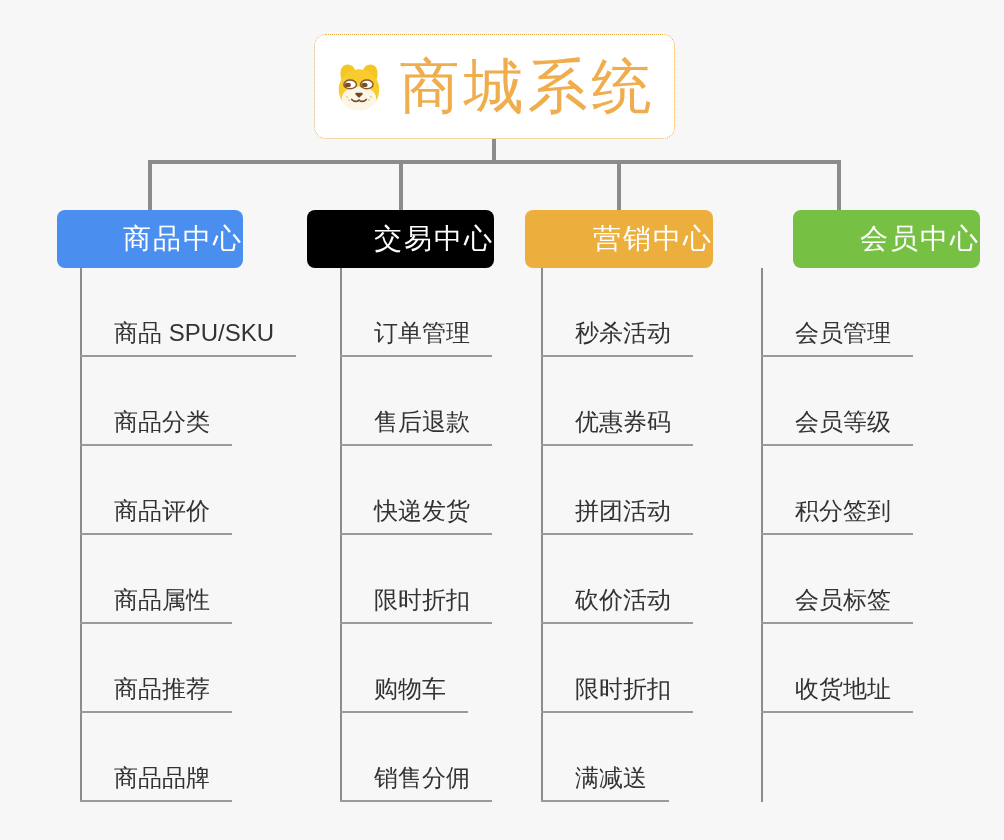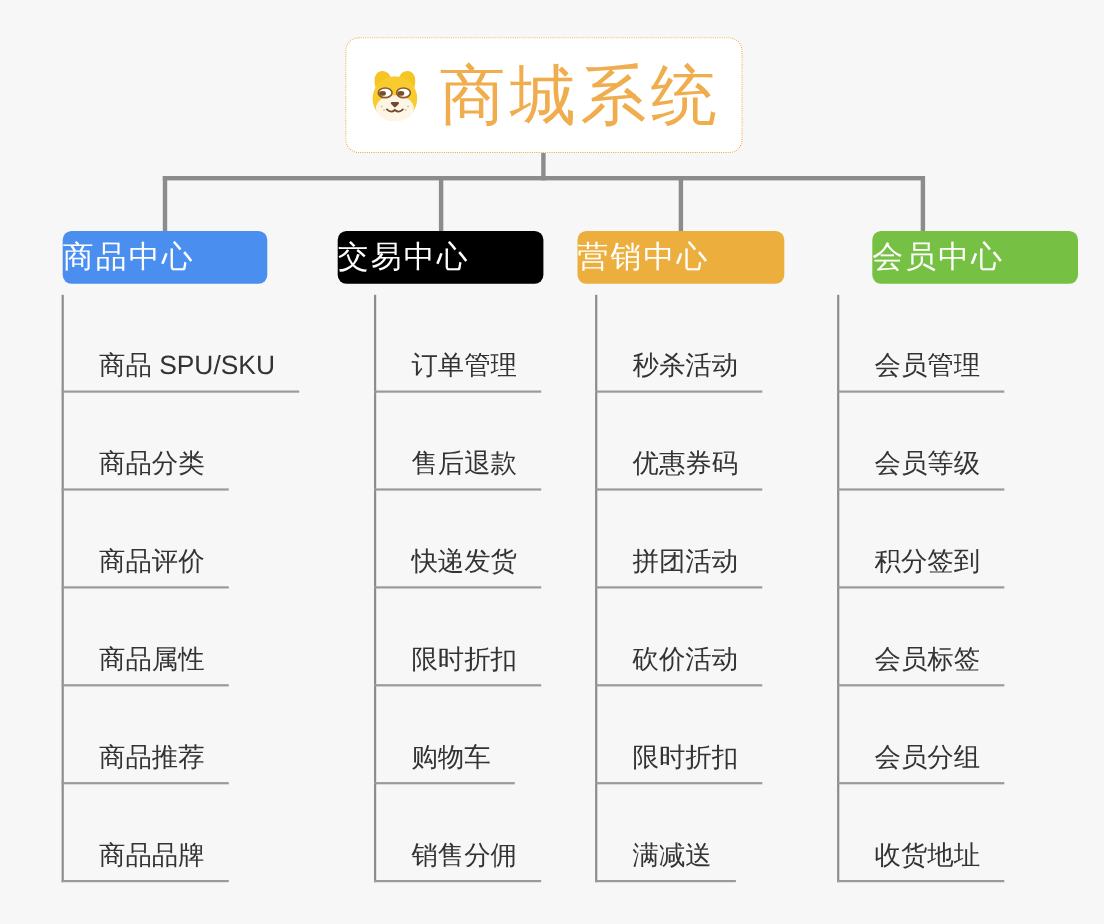--- a/index.html
+++ b/index.html
@@ -25,22 +25,22 @@
     display:flex;align-items:center;justify-content:center;gap:16px;
   }
   .root-title{
     font-size:60px;letter-spacing:4px;line-height:1;
     color:var(--root-title,#f0ad4e);white-space:nowrap;
   }
   .dog{width:50px;height:50px;flex:0 0 auto}
 
   
   .branch-box{
-    position:absolute;top:210px;height:48px;border-radius:8px;
-    display:flex;align-items:center;justify-content:flex-start;
+    position:absolute;top:210px;height:58px;border-radius:8px;
+    display:flex;align-items:center;justify-content:flex-end;
   }
   .branch-label{
     color:#ffffff;font-size:28px;letter-spacing:2px;white-space:nowrap;
   }
 
   
   .children{position:absolute;top:268px}
   .spine{position:absolute;left:0;top:0;width:2px;background:var(--conn,#8c8c8c)}
   .child-item{
     position:relative;height:89px;box-sizing:border-box;
@@ -87,21 +87,21 @@
       <circle cx="33.5" cy="36.5" r="0.9" fill="#e3c98f"></circle>
     </svg>
     <span class="root-title">商城系统</span>
   </div>
 
 <div class="conn drop" style="left: 148px;"></div>
     <div class="branch">
     <div class="branch-box" style="left: 57px; width: 186px; background: rgb(74, 142, 240);">
       <span class="branch-label">商品中心</span>
     </div>
-    <div class="children" style="left: 56px;">
+    <div class="children" style="left: 80px;">
         <div class="spine" style="height: 534px;"></div>
         <div class="child-item">
           <span class="child-label">商品 SPU/SKU</span>
         </div>
         <div class="child-item">
           <span class="child-label">商品分类</span>
         </div>
         <div class="child-item">
           <span class="child-label">商品评价</span>
         </div>
@@ -183,20 +183,17 @@
         <div class="child-item">
           <span class="child-label">会员等级</span>
         </div>
         <div class="child-item">
           <span class="child-label">积分签到</span>
         </div>
         <div class="child-item">
           <span class="child-label">会员标签</span>
         </div>
         <div class="child-item">
-          <span class="child-label">会员分组</span>
-        </div>
-        <div class="child-item">
           <span class="child-label">收货地址</span>
         </div>
       </div>
   </div>
   </div>
 
 </body></html>

